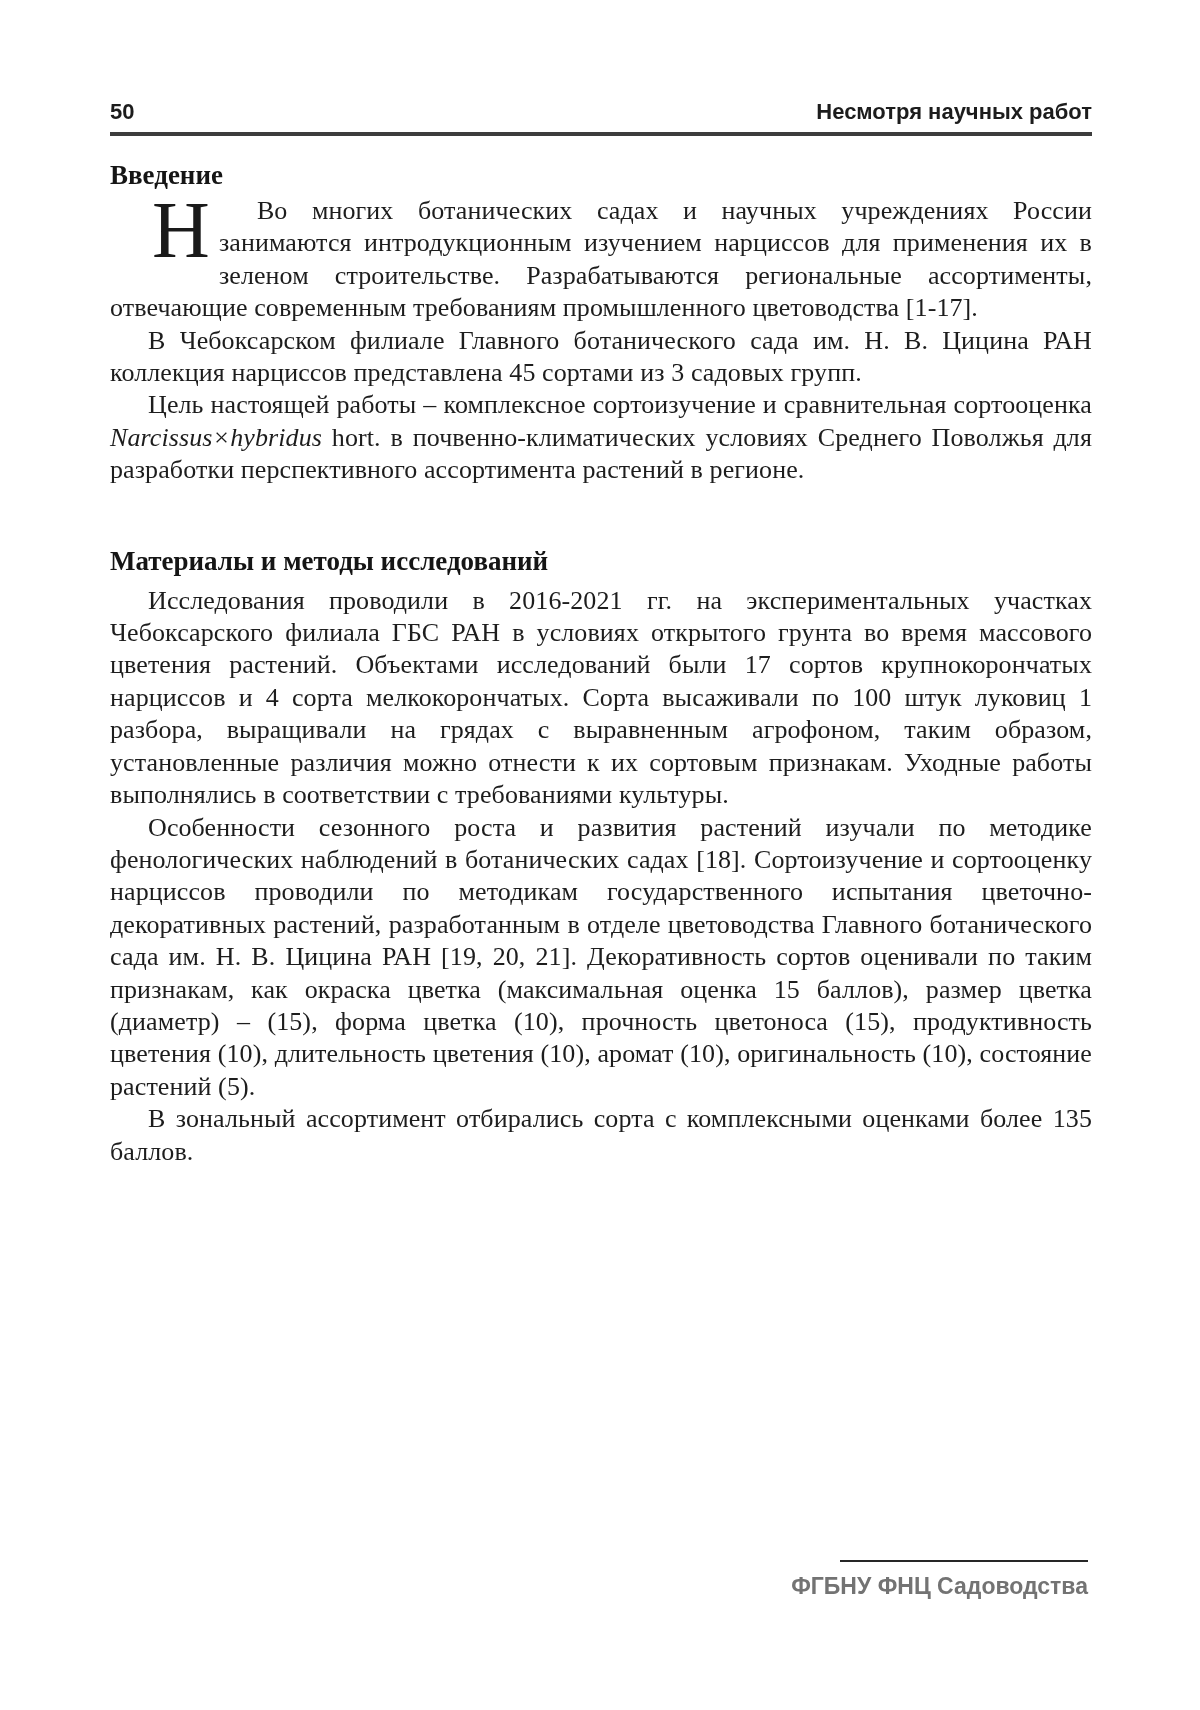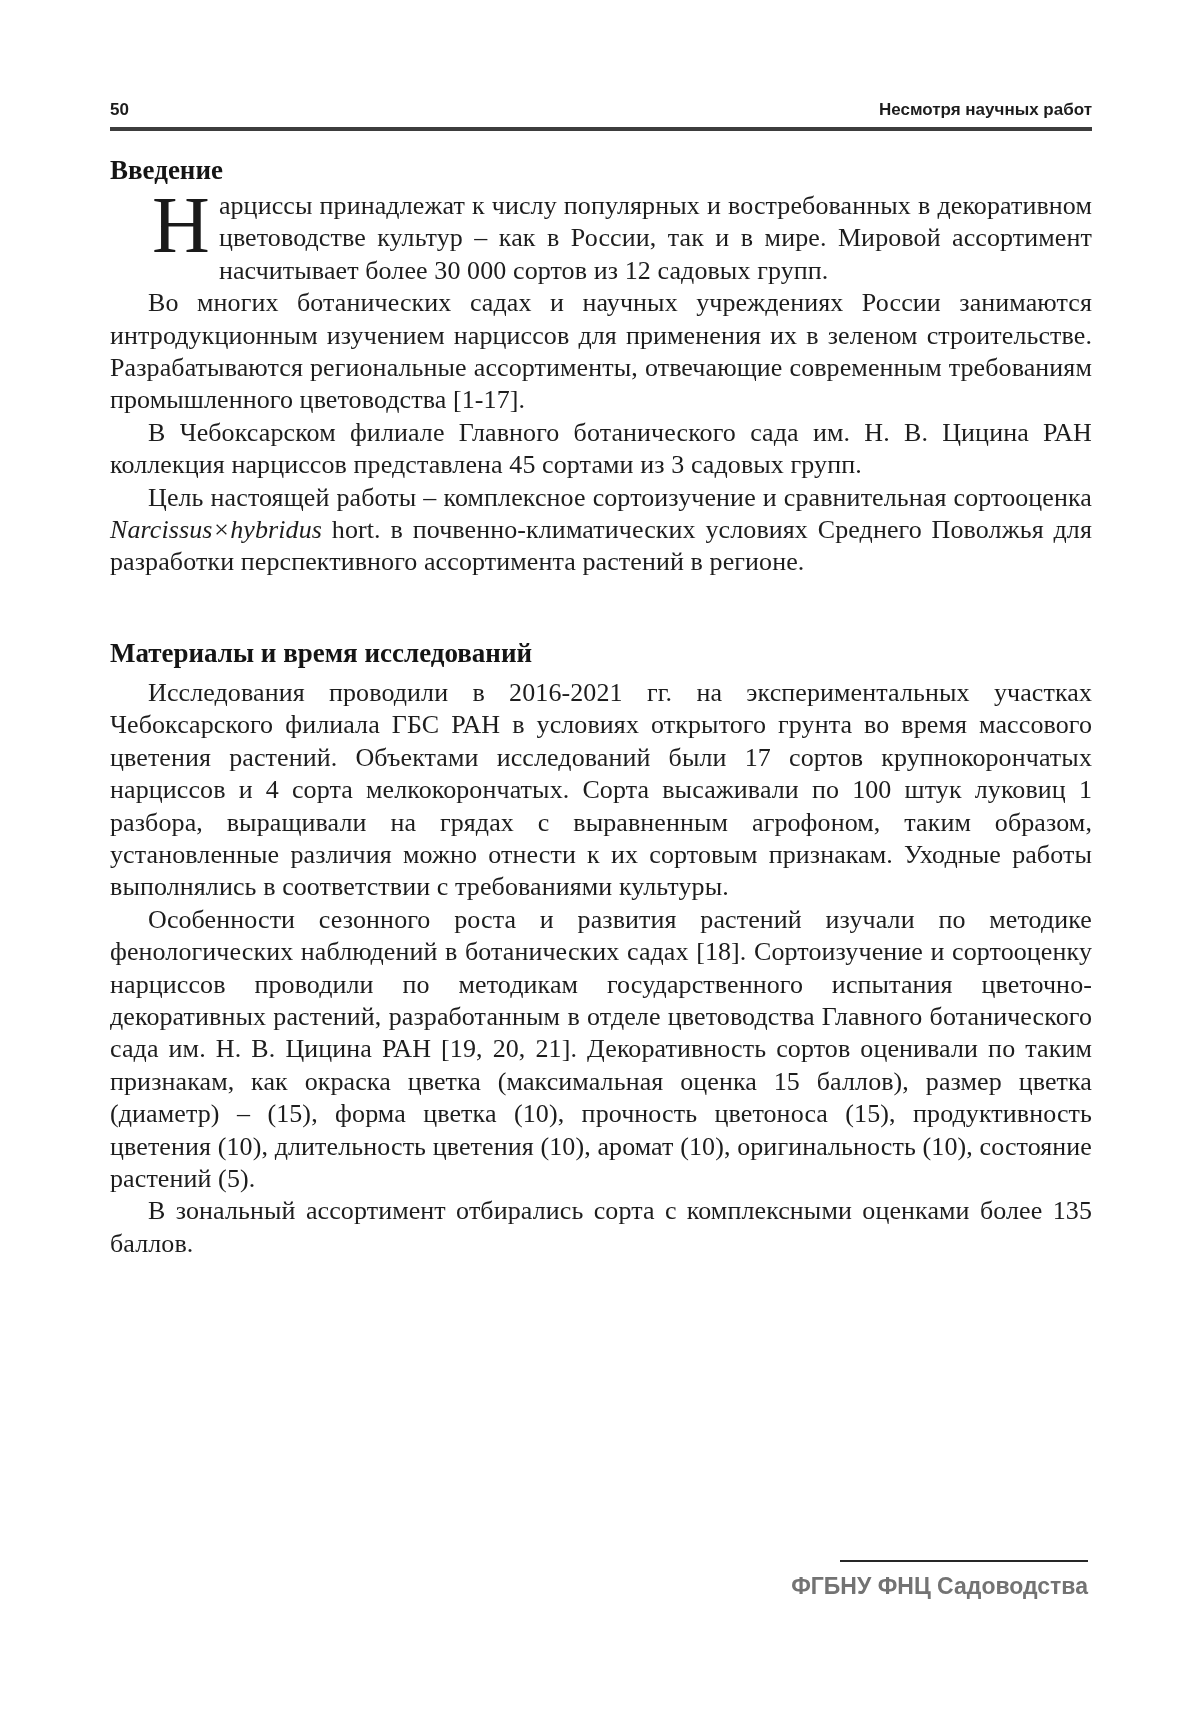--- a/index.html
+++ b/index.html
@@ -19,21 +19,21 @@
     margin-right: 108px;
   }
   
   .running-head {
     display: flex;
     justify-content: space-between;
     align-items: baseline;
     padding-top: 101px;
     font-family: "Liberation Sans", sans-serif;
     font-weight: bold;
-    font-size: 17px;
+    font-size: 22px;
     line-height: 1;
     color: #1c1c1c;
   }
   .head-rule {
     margin-top: 9px;
     height: 3px;
     border-top: 2px solid #3d3d3d;
     border-bottom: 2px solid #3d3d3d;
   }
   
@@ -95,28 +95,28 @@
     <div class="running-head">
       <span>50</span>
       <span>Несмотря научных работ</span>
     </div>
     <div class="head-rule"></div>
 
     <div class="body-text">
 
       <div class="section-heading intro">Введение</div>
 
-      <p class="dropcap-par"><span class="dropcap">Н</span><span>арциссы принадлежат к числу популярных и востребованных в декоративном цветоводстве культур – как в России, так и в мире. Мировой ассортимент насчитывает более 30 000 сортов из 12 садовых групп.</span></p>
+      <p class="dropcap-par"><span class="dropcap">Н</span></p>
 
       <p>Во многих ботанических садах и научных учреждениях России занимаются интродукционным изучением нарциссов для применения их в зеленом строительстве. Разрабатываются региональные ассортименты, отвечающие современным требованиям промышленного цветоводства [1-17].</p>
       <p>В Чебоксарском филиале Главного ботанического сада им. Н. В. Цицина РАН коллекция нарциссов представлена 45 сортами из 3 садовых групп.</p>
 
       <p><span>Цель настоящей работы – комплексное сортоизучение и сравнительная сортооценка </span><span class="species">Narcissus×hybridus</span><span> hort. в почвенно-климатических условиях Среднего Поволжья для разработки перспективного ассортимента растений в регионе.</span></p>
 
-      <div class="section-heading methods">Материалы и время исследований</div>
+      <div class="section-heading methods">Материалы и методы исследований</div>
 
       <p>Исследования проводили в 2016-2021 гг. на экспериментальных участках Чебоксарского филиала ГБС РАН в условиях открытого грунта во время массового цветения растений. Объектами исследований были 17 сортов крупнокорончатых нарциссов и 4 сорта мелкокорончатых. Сорта высаживали по 100 штук луковиц 1 разбора, выращивали на грядах с выравненным агрофоном, таким образом, установленные различия можно отнести к их сортовым признакам. Уходные работы выполнялись в соответствии с требованиями культуры.</p>
       <p>Особенности сезонного роста и развития растений изучали по методике фенологических наблюдений в ботанических садах [18]. Сортоизучение и сортооценку нарциссов проводили по методикам государственного испытания цветочно-декоративных растений, разработанным в отделе цветоводства Главного ботанического сада им. Н. В. Цицина РАН [19, 20, 21]. Декоративность сортов оценивали по таким признакам, как окраска цветка (максимальная оценка 15 баллов), размер цветка (диаметр) – (15), форма цветка (10), прочность цветоноса (15), продуктивность цветения (10), длительность цветения (10), аромат (10), оригинальность (10), состояние растений (5).</p>
       <p>В зональный ассортимент отбирались сорта с комплексными оценками более 135 баллов.</p>
 
     </div>
   </div>
 
   <div class="page-footer">
     <div class="footer-rule"></div>

